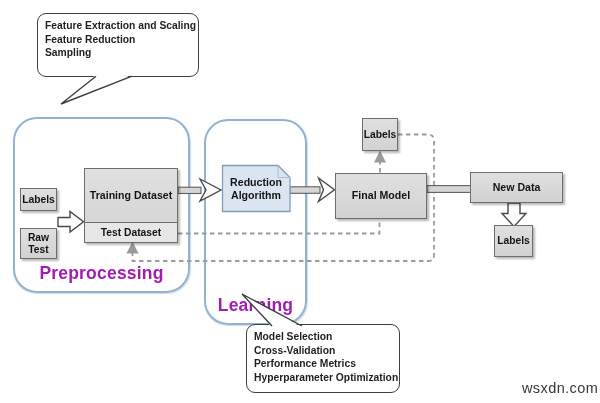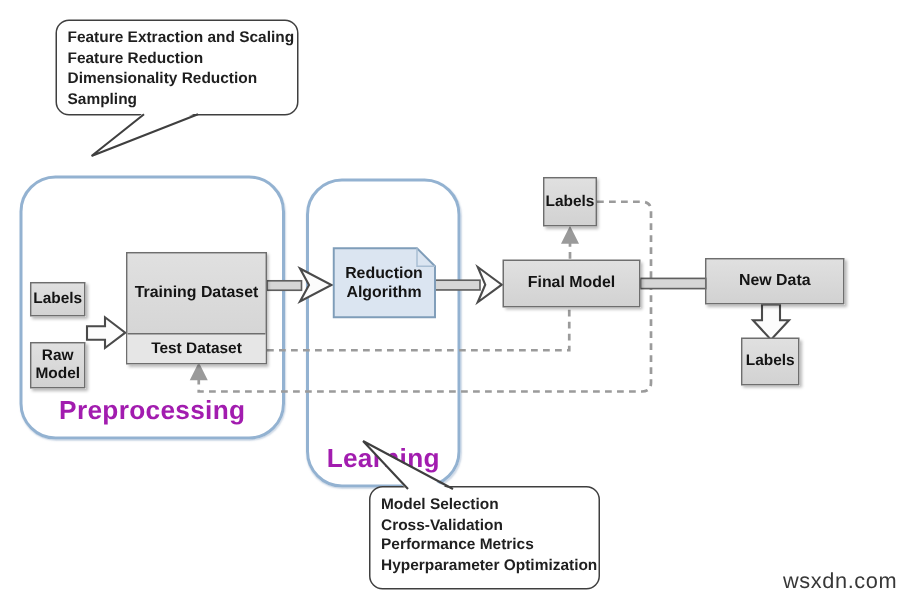--- a/index.html
+++ b/index.html
@@ -84,50 +84,49 @@
     <polygon points="508,203 520,203 520,213.5 526,213.5 514,226.5 502,213.5 508,213.5" fill="#fcfcfc" stroke="#4a4a4a" stroke-width="1.4"></polygon>
 
     <path d="M222.5,165.5 L278,165.5 L290,177.5 L290,211.5 L222.5,211.5 Z" fill="#dbe5f1" stroke="#7f9db9" stroke-width="1.3"></path>
     <path d="M278,165.5 L278,177.5 L290,177.5" fill="none" stroke="#a9bed3" stroke-width="1"></path>
   </svg>
 
   <div class="gbox small-font" style="left:20px;top:188px;width:37px;height:23px;">
     <span>Labels</span>
   </div>
   <div class="gbox small-font" style="left:20px;top:228px;width:37px;height:31px;padding:1px 4px;">
-    <span>Raw Model</span>
+    <span>Raw Test</span>
   </div>
   <div class="gbox train-box" style="left:84px;top:168px;width:94px;height:75px;">
     <div class="train-top">
       <span>Training Dataset</span>
     </div>
     <div class="test-strip">
       <span>Test Dataset</span>
     </div>
   </div>
   <div class="algo-text" style="left:222px;top:165px;width:68px;height:47px;">
     <span>Reduction Algorithm</span>
   </div>
-  <div class="gbox" style="left:335px;top:173px;width:92px;height:32px;">
+  <div class="gbox" style="left:335px;top:173px;width:92px;height:46px;">
     <span>Final Model</span>
   </div>
   <div class="gbox small-font" style="left:362px;top:118px;width:36px;height:33px;">
     <span>Labels</span>
   </div>
   <div class="gbox" style="left:470px;top:172px;width:93px;height:31px;">
     <span>New Data</span>
   </div>
   <div class="gbox small-font" style="left:494px;top:225px;width:39px;height:32px;">
     <span>Labels</span>
   </div>
 
   <div class="callout" style="left:37px;top:13px;width:162px;height:64px;">
     <div class="co-line">Feature Extraction and Scaling</div>
     <div class="co-line">Feature Reduction</div>
-    <div class="co-line">Dimensionality Reduction</div>
     <div class="co-line">Sampling</div>
   </div>
   <div class="callout" style="left:246px;top:324px;width:154px;height:69px;">
     <div class="co-line">Model Selection</div>
     <div class="co-line">Cross-Validation</div>
     <div class="co-line">Performance Metrics</div>
     <div class="co-line">Hyperparameter Optimization</div>
   </div>
 
   <svg class="tails-svg" width="600" height="403" viewBox="0 0 600 403">

